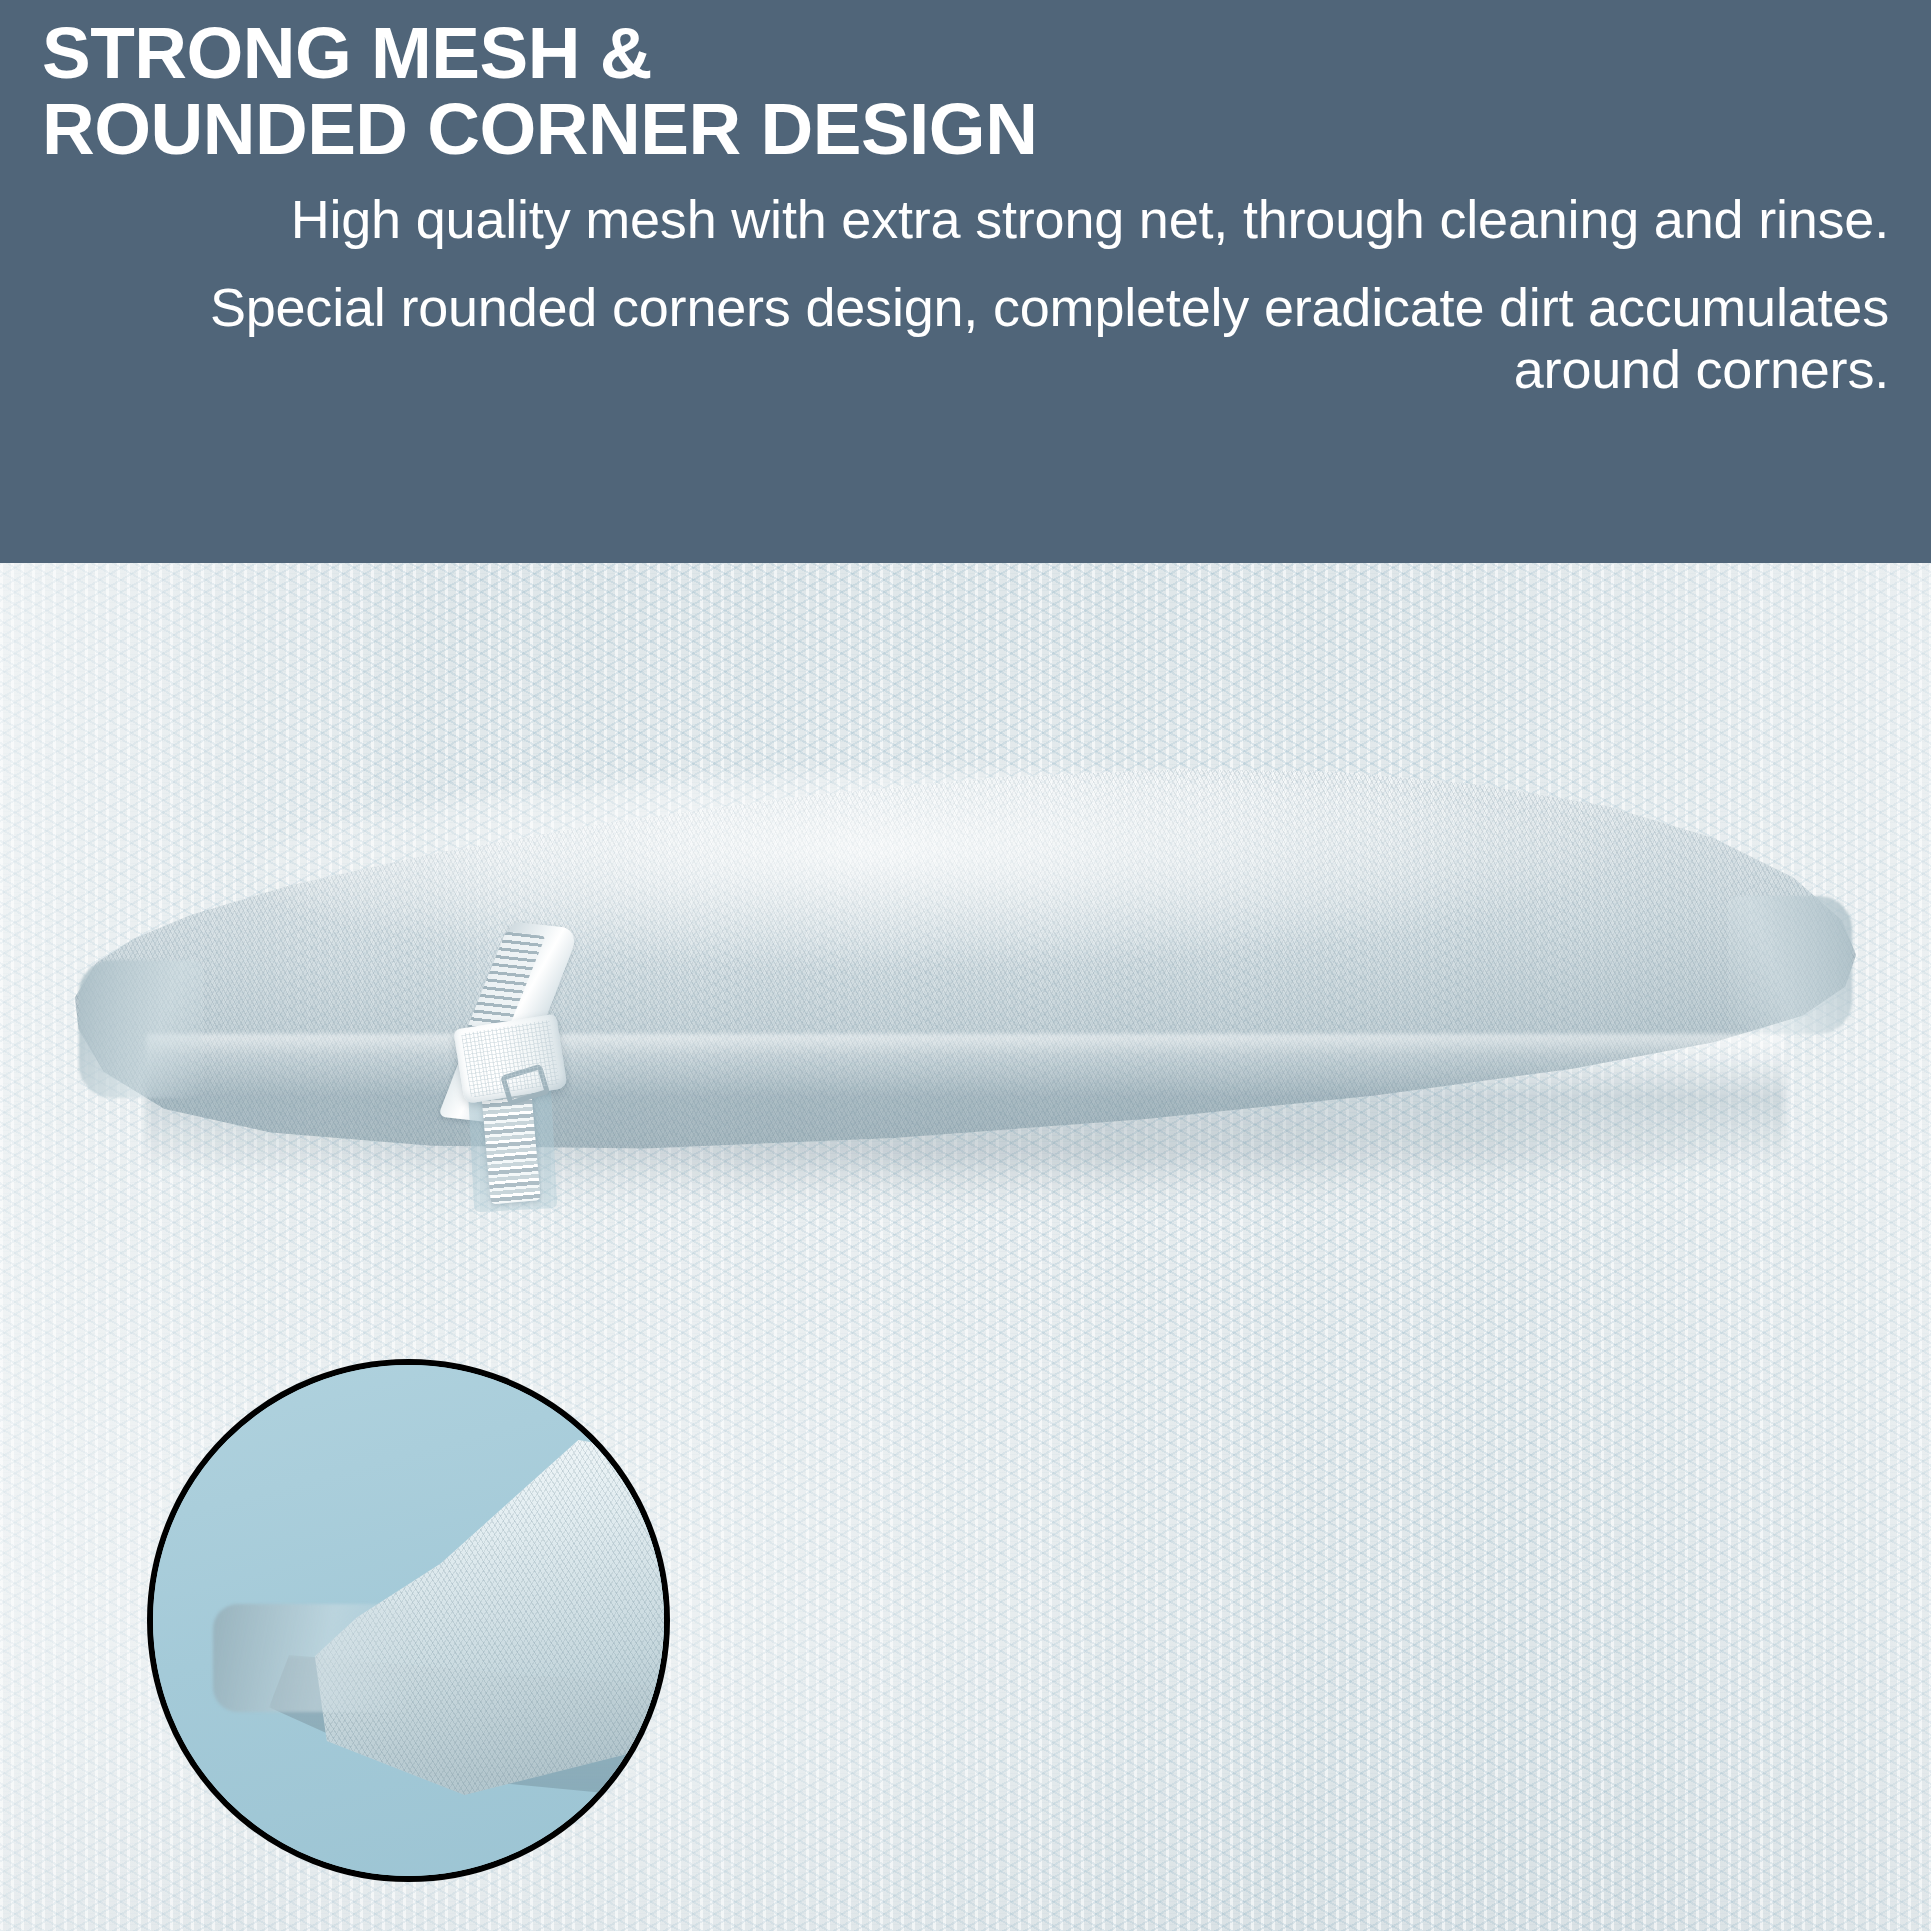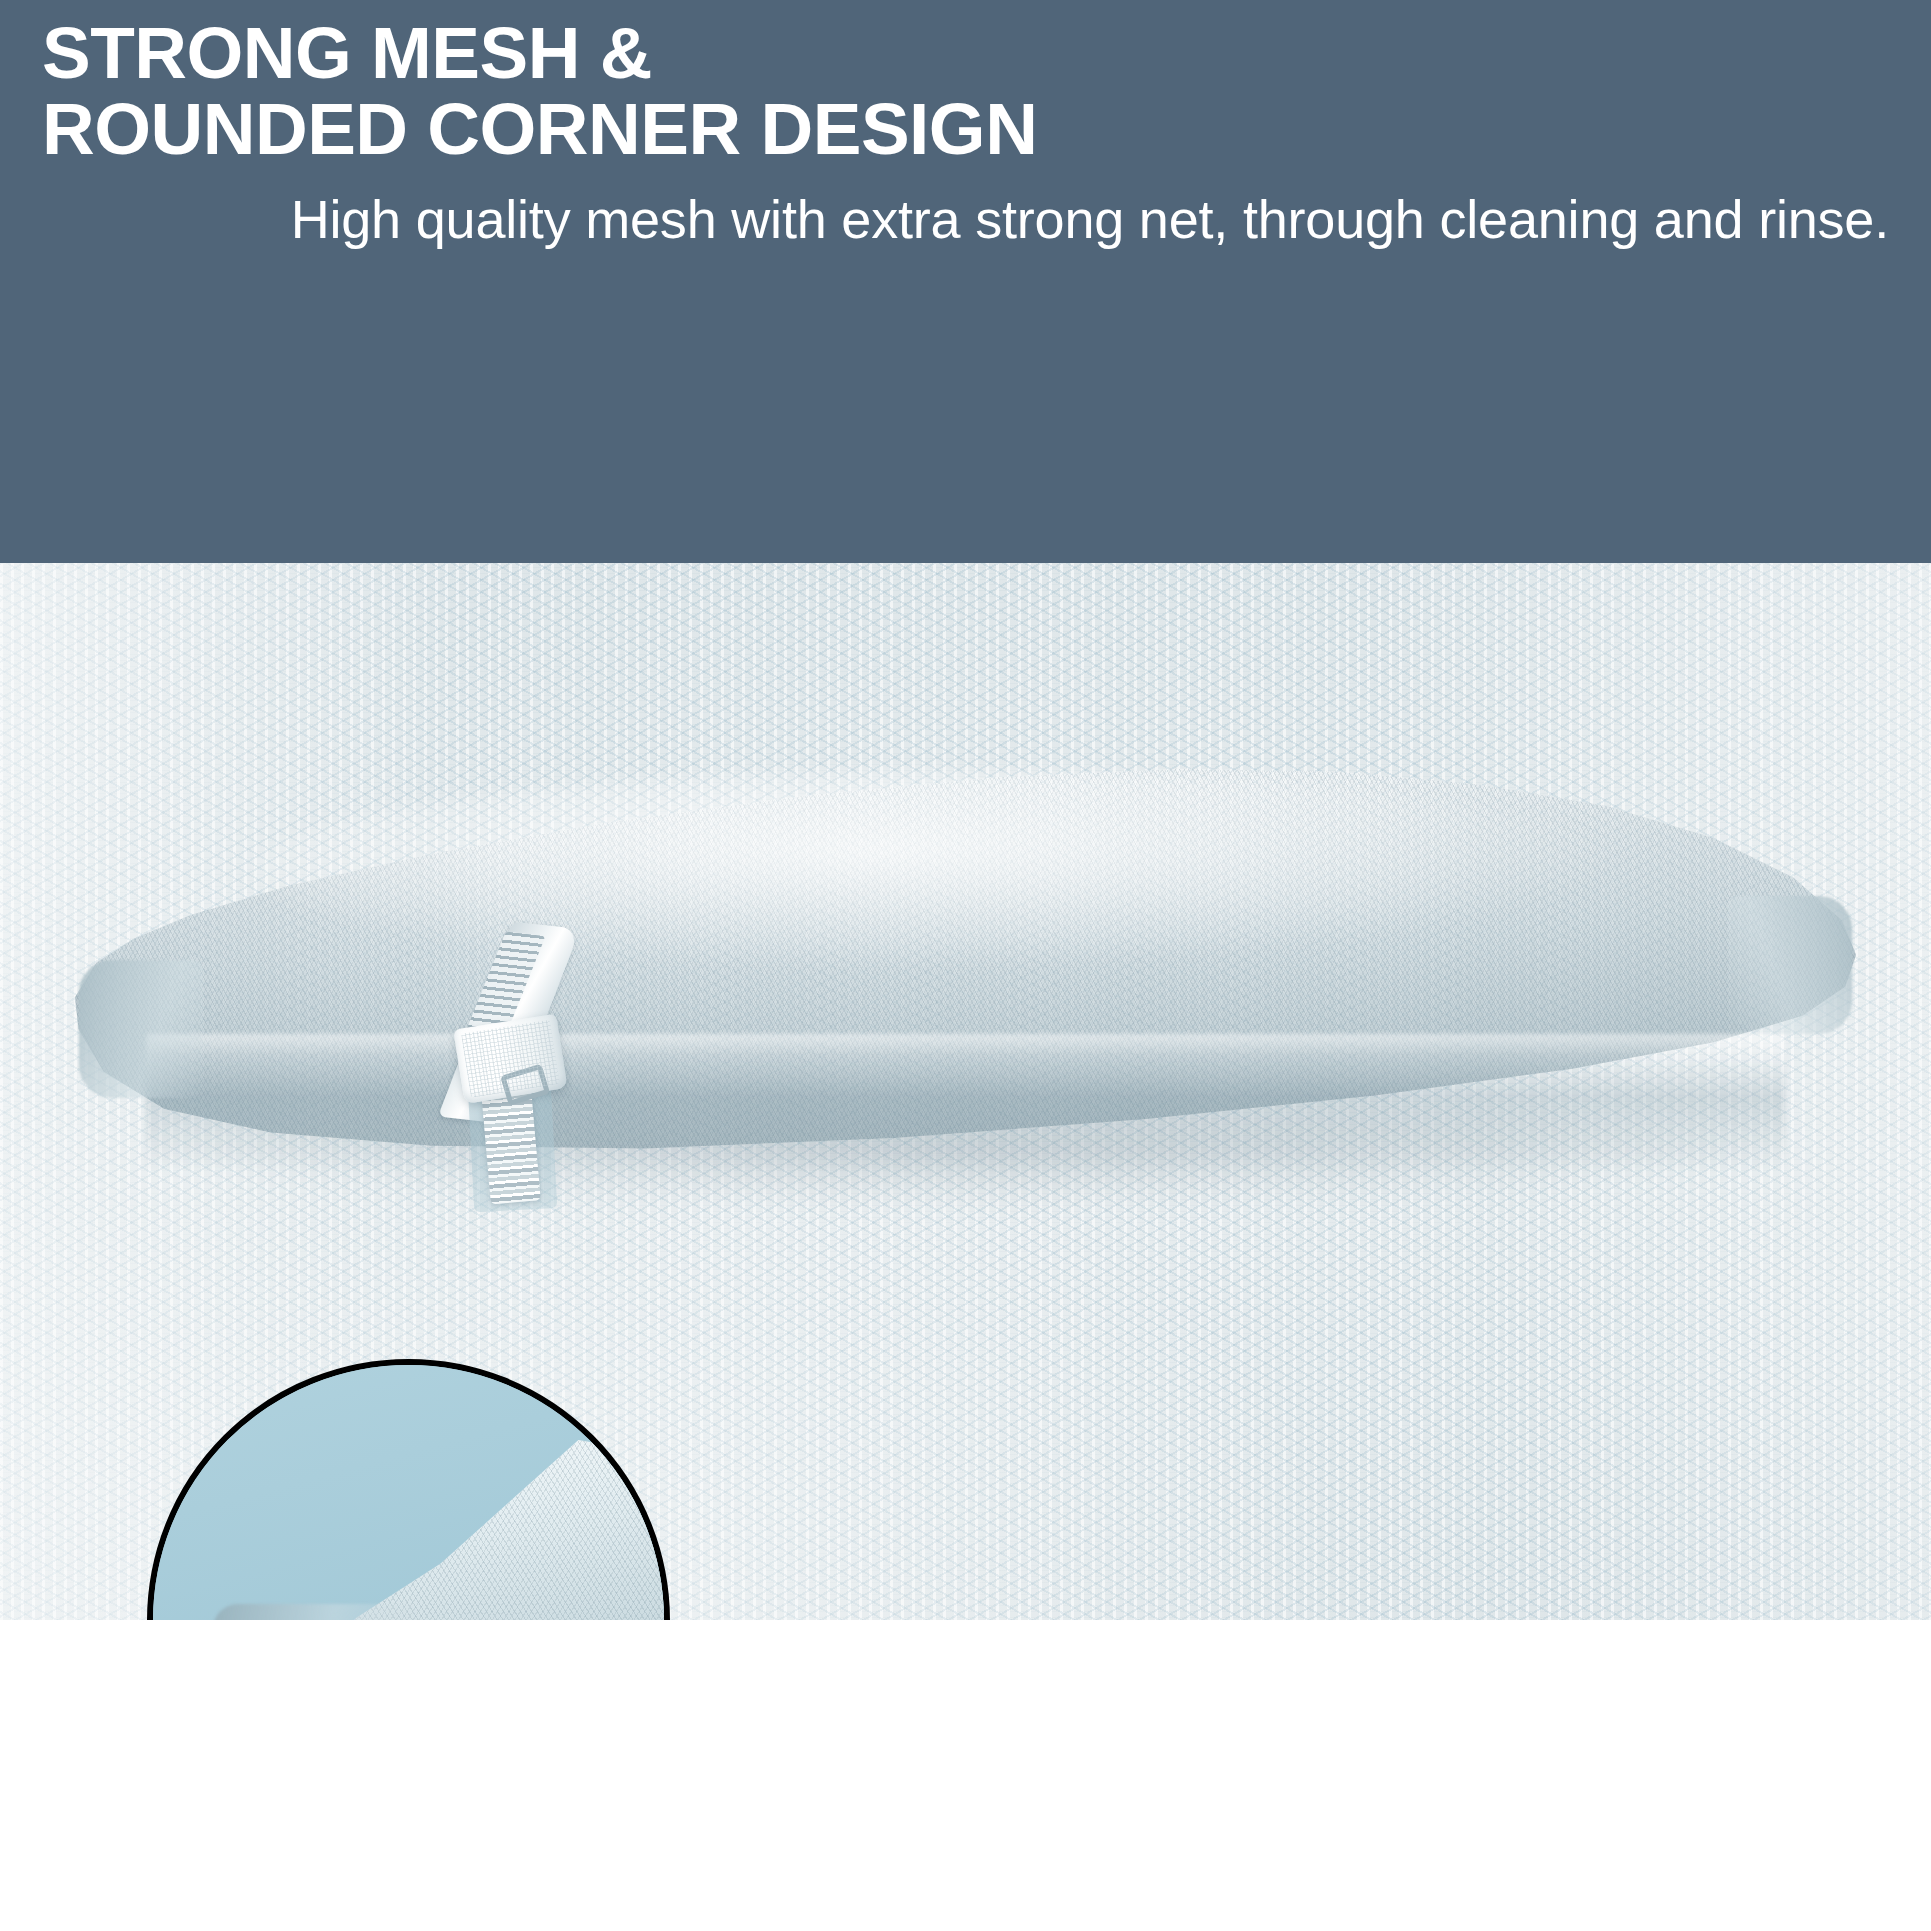--- a/index.html
+++ b/index.html
@@ -8,21 +8,21 @@
     background: #ffffff;
   }
   body {
     font-family: "Liberation Sans", sans-serif;
     -webkit-font-smoothing: antialiased;
   }
 
   .poster {
     position: relative;
     width: 1931px;
-    height: 1620px;
+    height: 1931px;
     overflow: hidden;
     background: #dfe6e9;
   }
 
   
   .header {
     position: absolute;
     left: 0;
     top: 0;
     width: 1931px;
@@ -376,20 +376,21 @@
 </style>
 </head>
 <body>
 
 <div class="poster">
 
   <div class="header">
     <h1 class="headline">STRONG MESH &amp;
 ROUNDED CORNER DESIGN</h1>
     <p class="subcopy">High quality mesh with extra strong net, through cleaning and rinse.</p>
+    <p class="subcopy second">Special rounded corners design, completely eradicate dirt accumulates around corners.</p>
   </div>
 
   <div class="photo">
 
     <div class="knit-texture"></div>
     <div class="knit-sheen"></div>
 
     <div class="bag">
       <div class="bag-shadow"></div>
 

